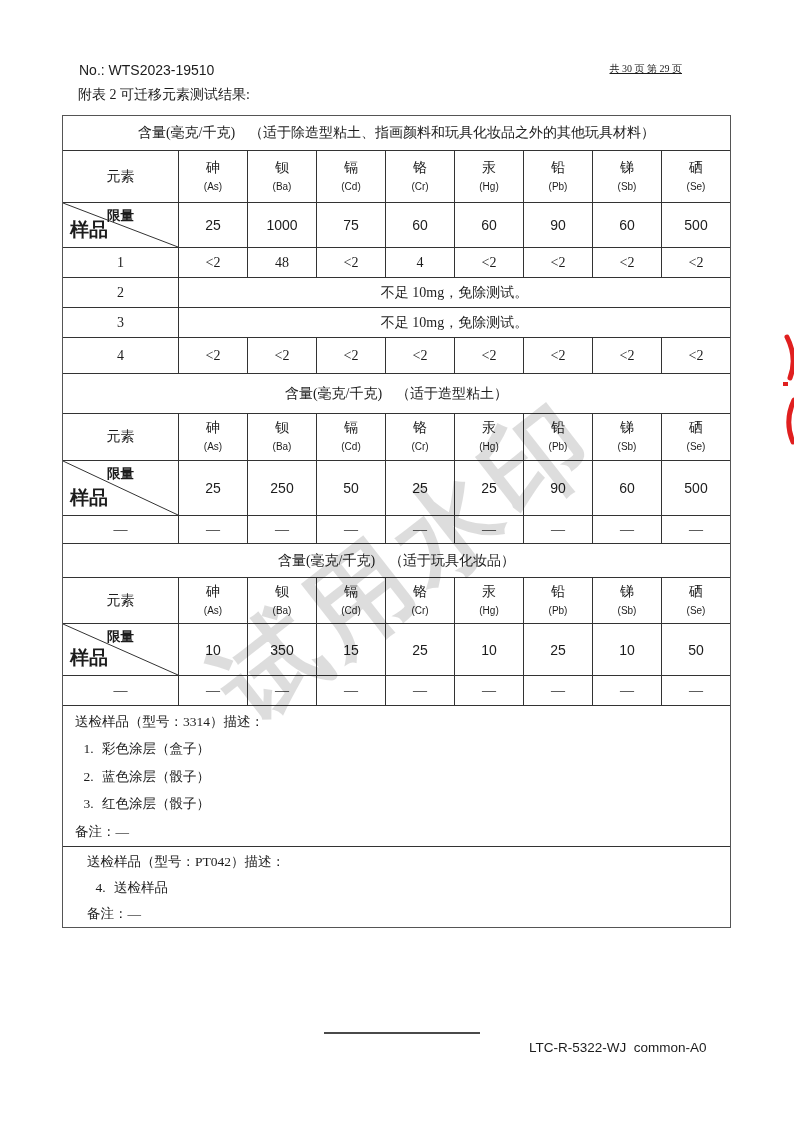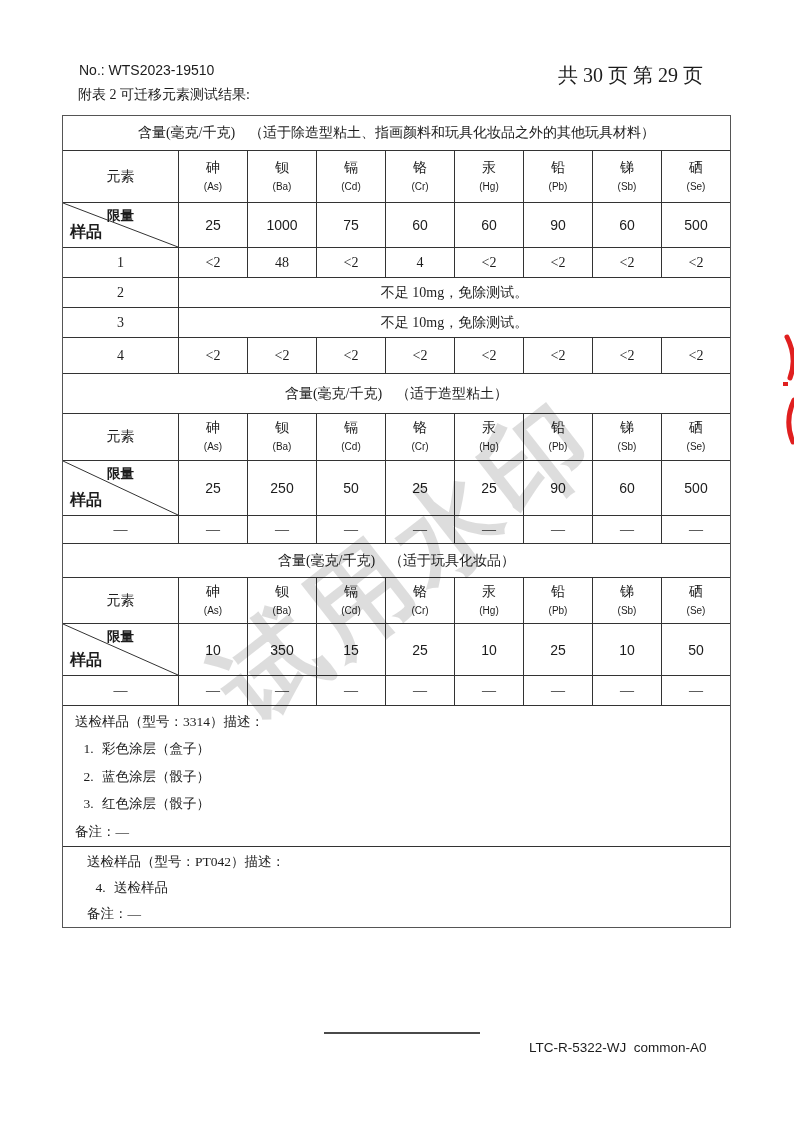--- a/index.html
+++ b/index.html
@@ -2,21 +2,21 @@
 <html><head>
 <meta charset="utf-8">
 <style>
   * { margin:0; padding:0; box-sizing:border-box; }
   html,body { background:#ffffff; }
   body { font-family:"Liberation Serif","DejaVu Serif",serif; color:#1c1c1c; }
   .page { position:relative; width:794px; height:1123px; background:#fff; overflow:hidden; }
 
   
   .report-no { position:absolute; left:79px; top:62px; font-size:14px; font-family:"Liberation Sans","DejaVu Sans",sans-serif; }
-  .page-info { position:absolute; left:558px; top:62px; width:124px; font-size:20px; text-align:right; white-space:pre; }
+  .page-info { position:absolute; left:558px; top:62px; width:124px; font-size:10px; text-align:right; white-space:pre;text-decoration:underline; }
   .caption   { position:absolute; left:78px; top:86px; font-size:14px; }
 
   
   table.results { position:absolute; left:62px; top:115px; width:669px; border-collapse:collapse; table-layout:fixed; }
   table.results td { border:1px solid #333; text-align:center; vertical-align:middle; overflow:hidden; font-size:14px; padding:0; }
   table.results { border:1px solid #333; outline:1px solid #555; outline-offset:-1px; }
 
   tr.rh35 td{height:35px;} tr.rh52 td{height:52px;} tr.rh45 td{height:45px;}
   tr.rh30 td{height:30px;} tr.rh36 td{height:36px;} tr.rh40 td{height:40px;}
   tr.rh47 td{height:47px;} tr.rh55 td{height:55px;} tr.rh28 td{height:28px;}
@@ -27,21 +27,21 @@
   .elem-name { font-size:14px; line-height:19px; }
   .elem-sym  { font-size:10px; line-height:19px; font-family:"Liberation Sans","DejaVu Sans",sans-serif; }
   td.limit   { font-family:"Liberation Sans","DejaVu Sans",sans-serif; font-size:14.5px; }
   td.value, td.row-label { font-size:14.5px; }
   td.span-note { font-size:13.5px; }
 
   td.diag-cell { position:relative;font-weight:bold; }
   .diag-wrap { position:absolute; inset:0; }
   .diag-wrap svg { position:absolute; inset:0; width:100%; height:100%; }
   .corner-top { position:absolute; top:4px; left:44px; font-size:13.5px; }
-  .corner-bottom { position:absolute; bottom:4px; left:7px; font-size:16px; }
+  .corner-bottom { position:absolute; bottom:4px; left:7px; font-size:19px; }
 
   td.desc { text-align:left; vertical-align:top; }
   .desc-line { display:flex; align-items:center; padding-left:12px; font-size:13.5px; }
   .d1 .desc-line { height:27.5px; } .d1 { padding-top:2px; }
   .d2 .desc-line { height:26px; } .d2 { padding-top:2px; }
   .item-num { display:inline-block; width:27px; }
 
   
   .watermark { position:absolute; left:174px; top:494px; width:452px; height:112px;
     transform:rotate(-38deg); font-size:104px; font-weight:bold; letter-spacing:8px;

